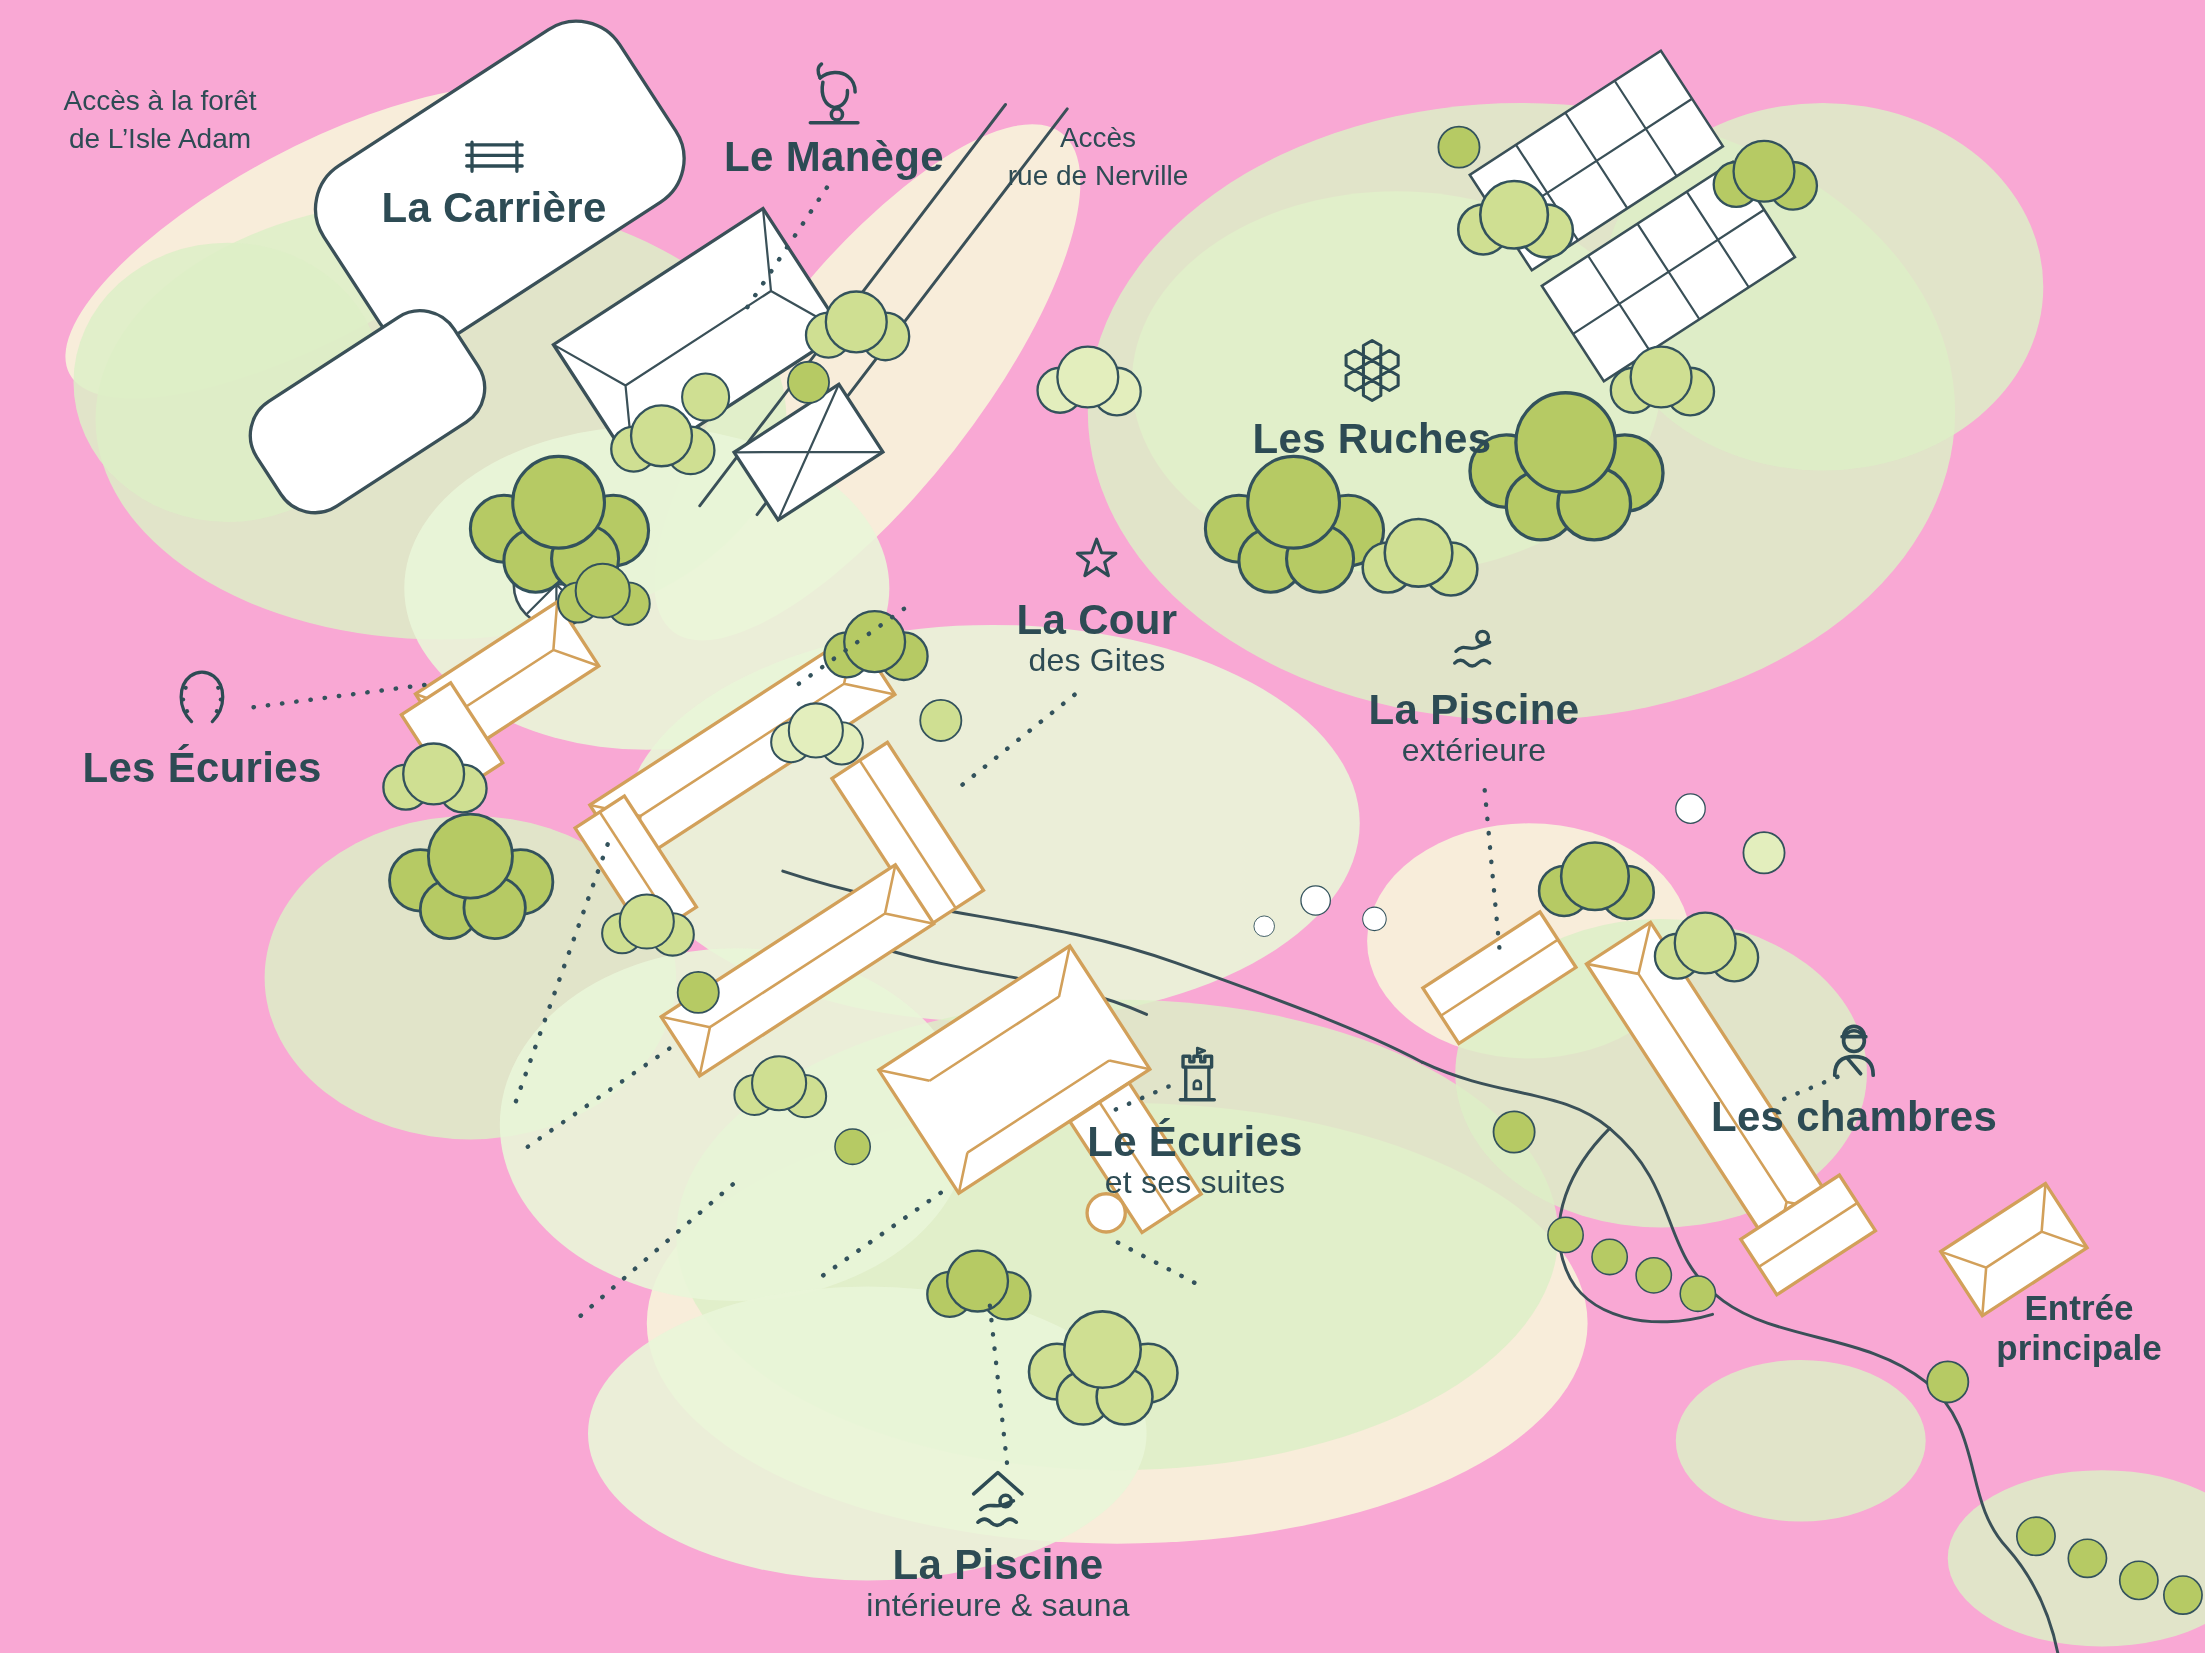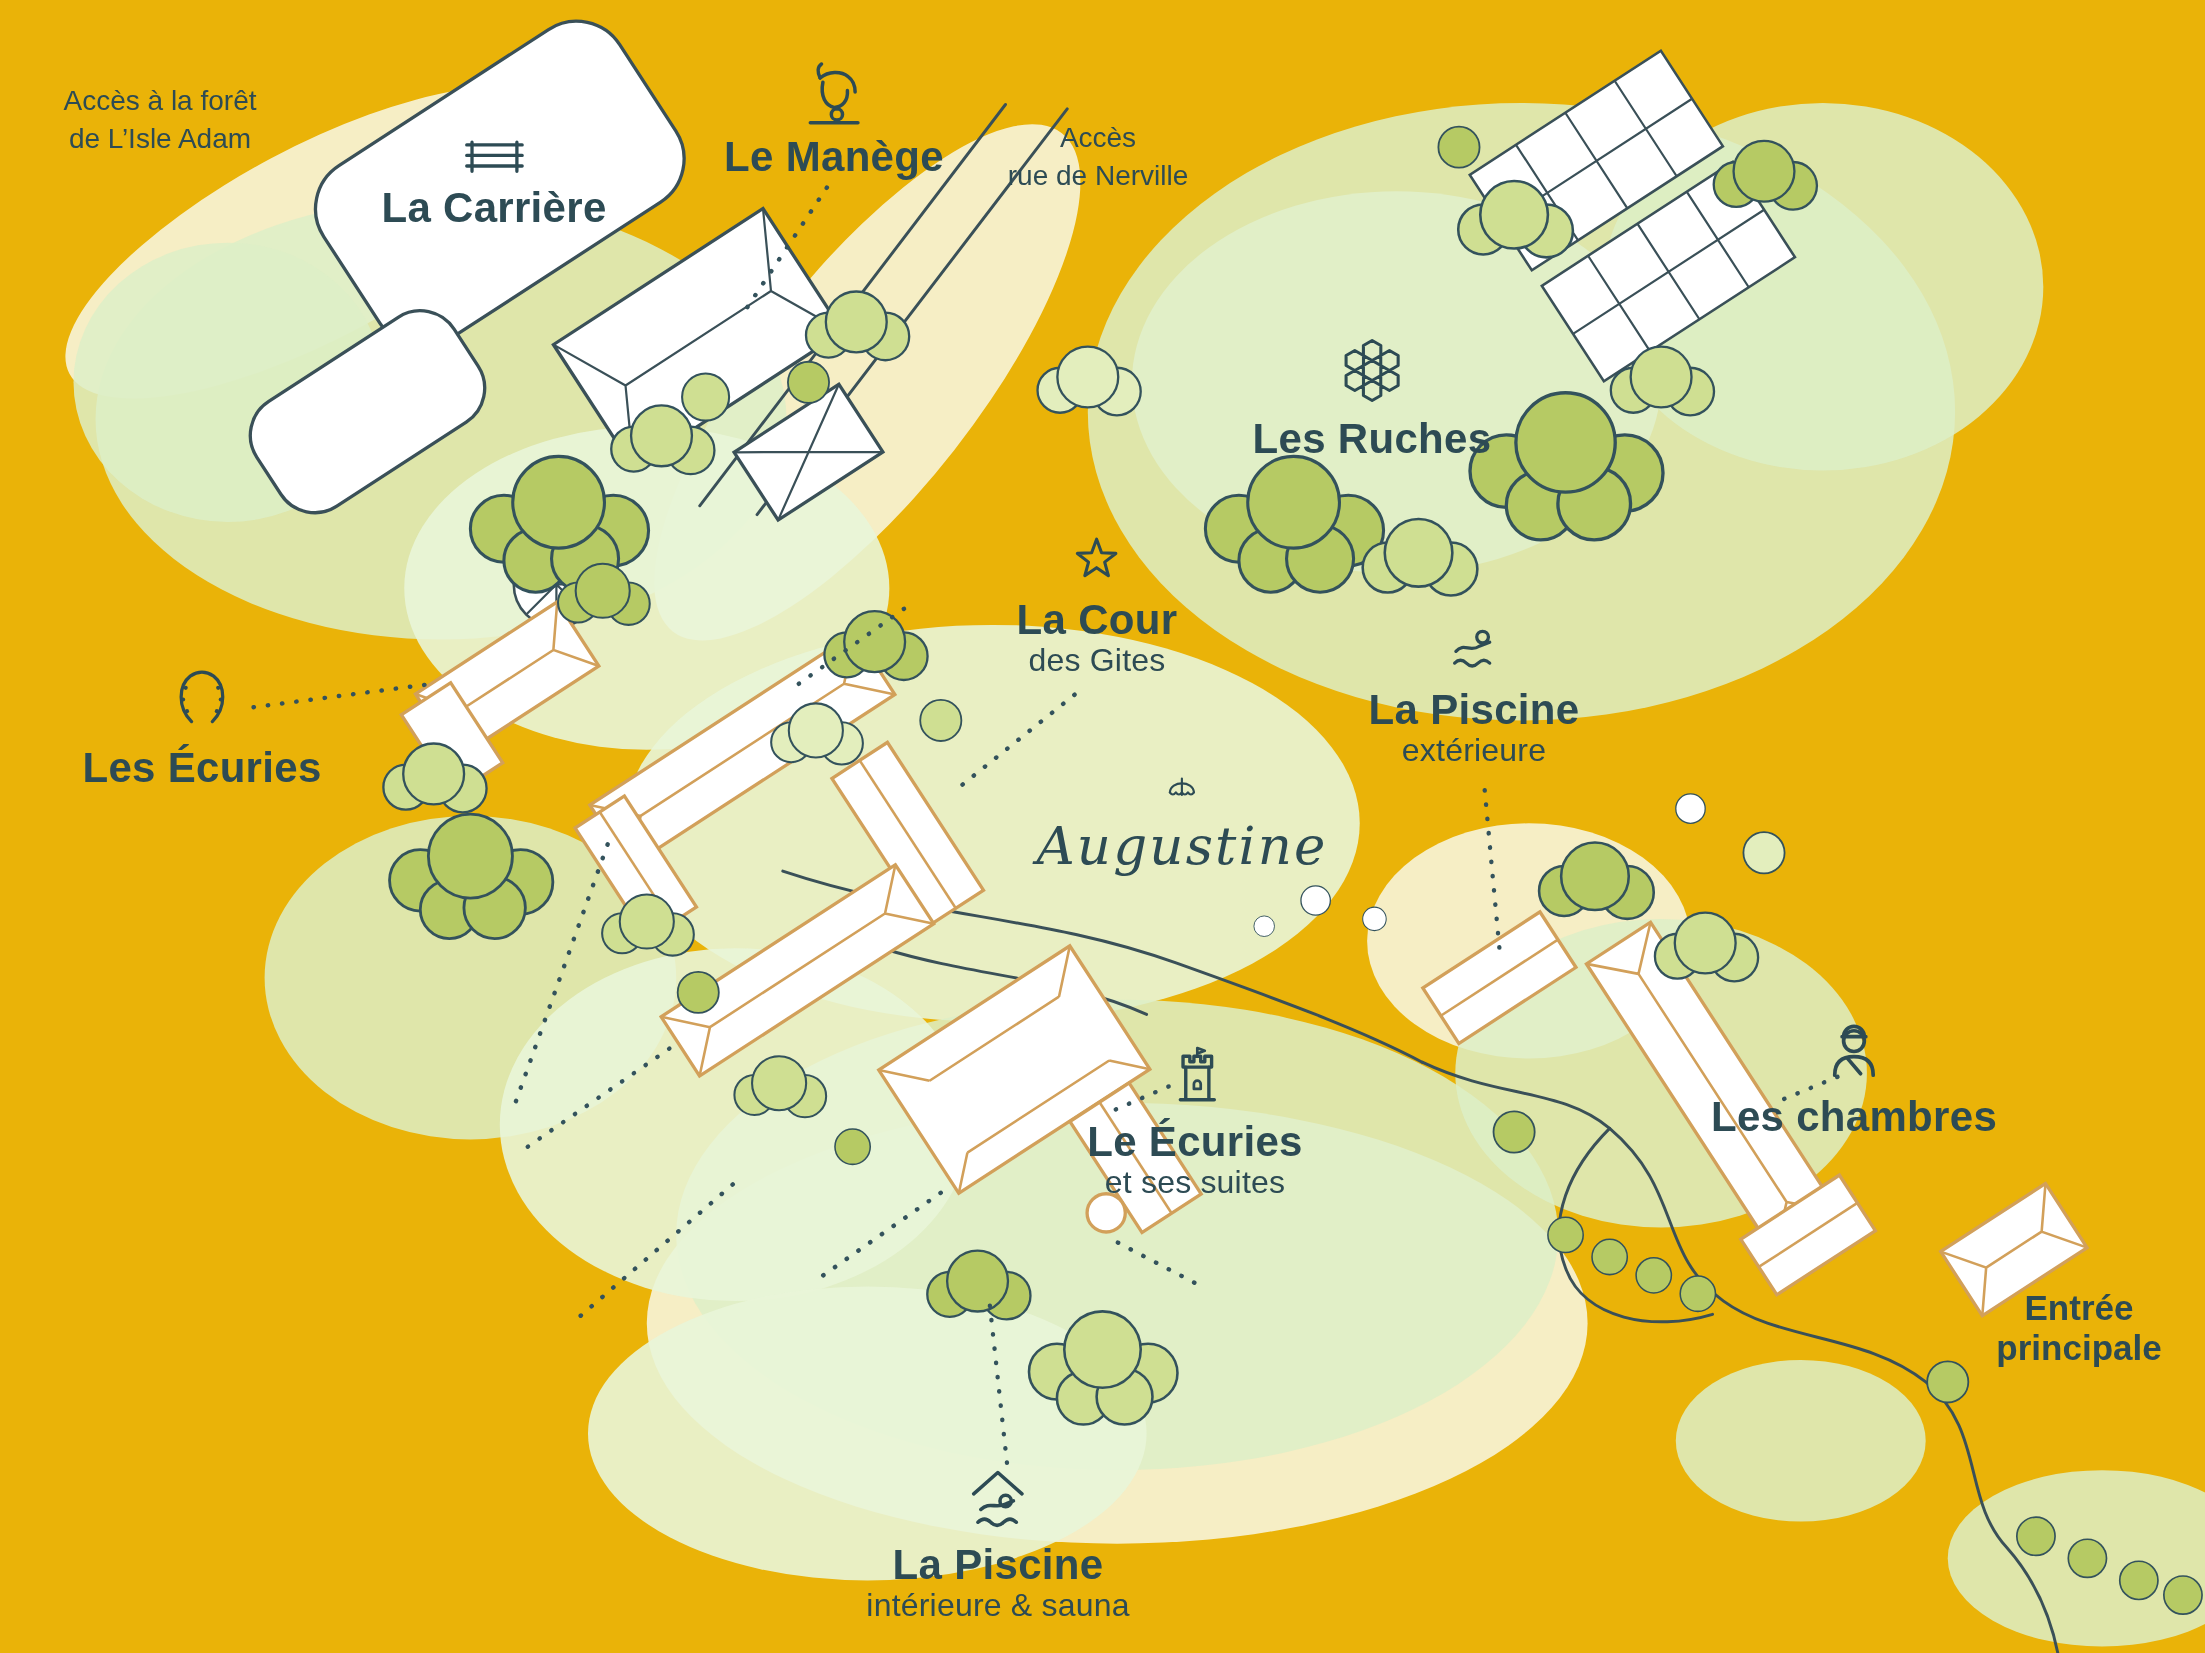--- a/index.html
+++ b/index.html
@@ -1,18 +1,18 @@
 <!DOCTYPE html>
 <html style="font-size:11.8px"><head>
 <meta charset="utf-8">
 <style>
   *{margin:0;padding:0;box-sizing:border-box}
   html,body{background:#ffffff}
   body{font-family:"Liberation Sans",sans-serif;color:#2d4b54}
-  .map{position:relative;width:2205px;height:1654px;background:#eab308;overflow:hidden}
+  .map{position:relative;width:2205px;height:1654px;background:#f9a8d4;overflow:hidden}
   .bg{position:absolute;left:0;top:0}
 
   
   .blob-g{fill:#ddefc7;fill-opacity:.85}
   .blob-g2{fill:#e9f5d8;fill-opacity:.9}
   .blob-c{fill:#f7f4da;fill-opacity:.9}
   .tree{stroke:#33525c;stroke-width:3.5}
   .tree-a{fill:#b6ca64}
   .tree-b{fill:#cfdf92}
   .tree-c{fill:#e3eebd}
@@ -309,30 +309,20 @@
           <circle class="fil" cx="21" cy="50" r="3.2"></circle>
           <circle class="fil" cx="27" cy="68" r="3.2"></circle>
         <circle class="fil" cx="75" cy="32" r="3.2"></circle>
           <circle class="fil" cx="79" cy="50" r="3.2"></circle>
           <circle class="fil" cx="73" cy="68" r="3.2"></circle>
       </svg>
     </div>
     <div class="t-title">Les Écuries</div>
   </div>
 
-  <div class="label" style="left:1182px;top:770px">
-    <div class="icon" style="margin-bottom:1.5px">
-      <svg class="ic" width="47" height="43" viewBox="0 0 100 100">
-        <path d="M22,52 C24,24 76,24 78,52"></path>
-        <path d="M22,52 q7,10 14,0 q7,10 14,0 q7,10 14,0 q7,10 14,0"></path>
-        <path d="M50,20 V26 M50,26 V58"></path>
-      </svg>
-    </div>
-    <div class="brand-text">Augustine</div>
-  </div>
 
 
   <div class="label" style="left:1195px;top:1044px">
     <div class="icon">
       <svg class="ic" width="68" height="68" viewBox="0 0 100 100">
         <path d="M32,34 V18 H42 V26 H48 V18 H58 V26 H64 V18 H74 V34 H32 Z"></path>
         <path d="M36,34 V82 M70,34 V82 M28,82 H78"></path>
         <path d="M48,66 v-7 a5,5 0 0 1 10,0 v7 z" style="stroke-width:4"></path>
         <path d="M53,18 V6 l11,4 -11,4" style="stroke-width:4"></path>
       </svg>

